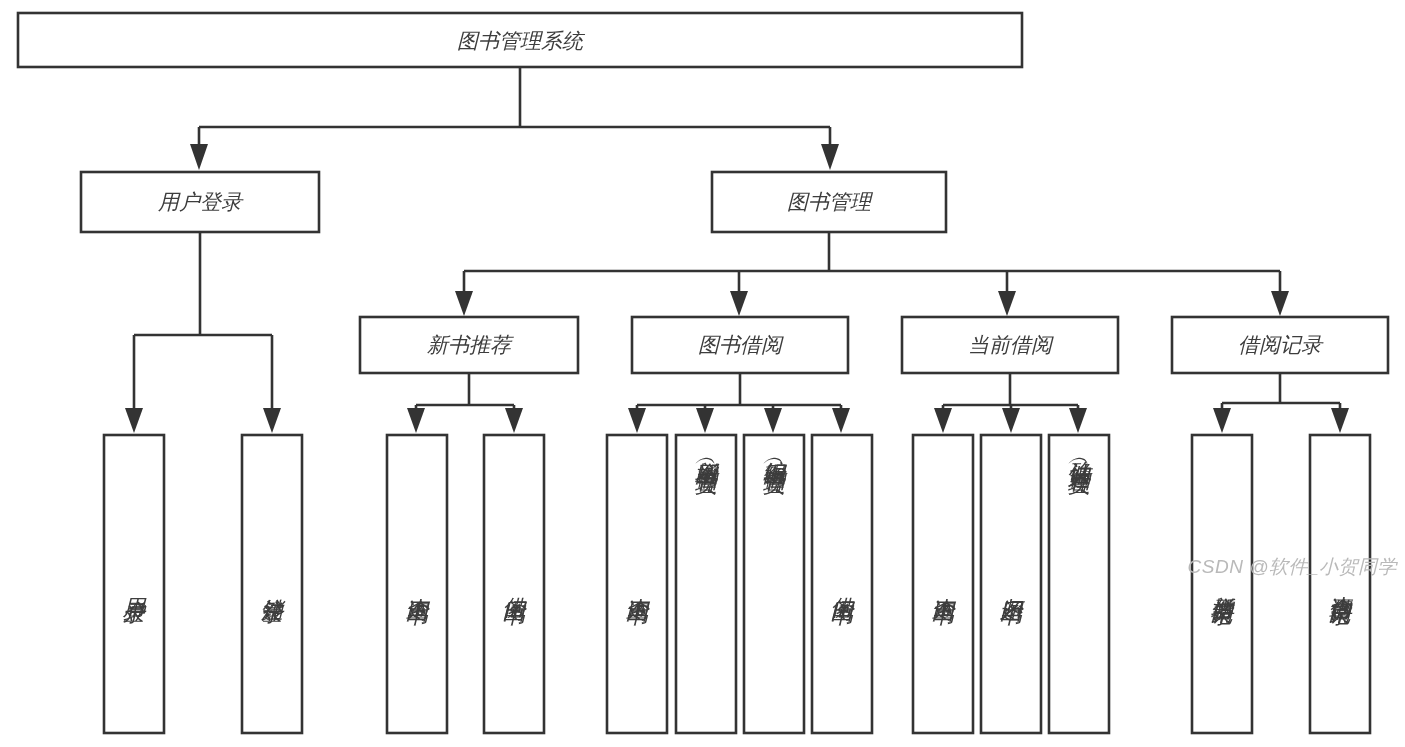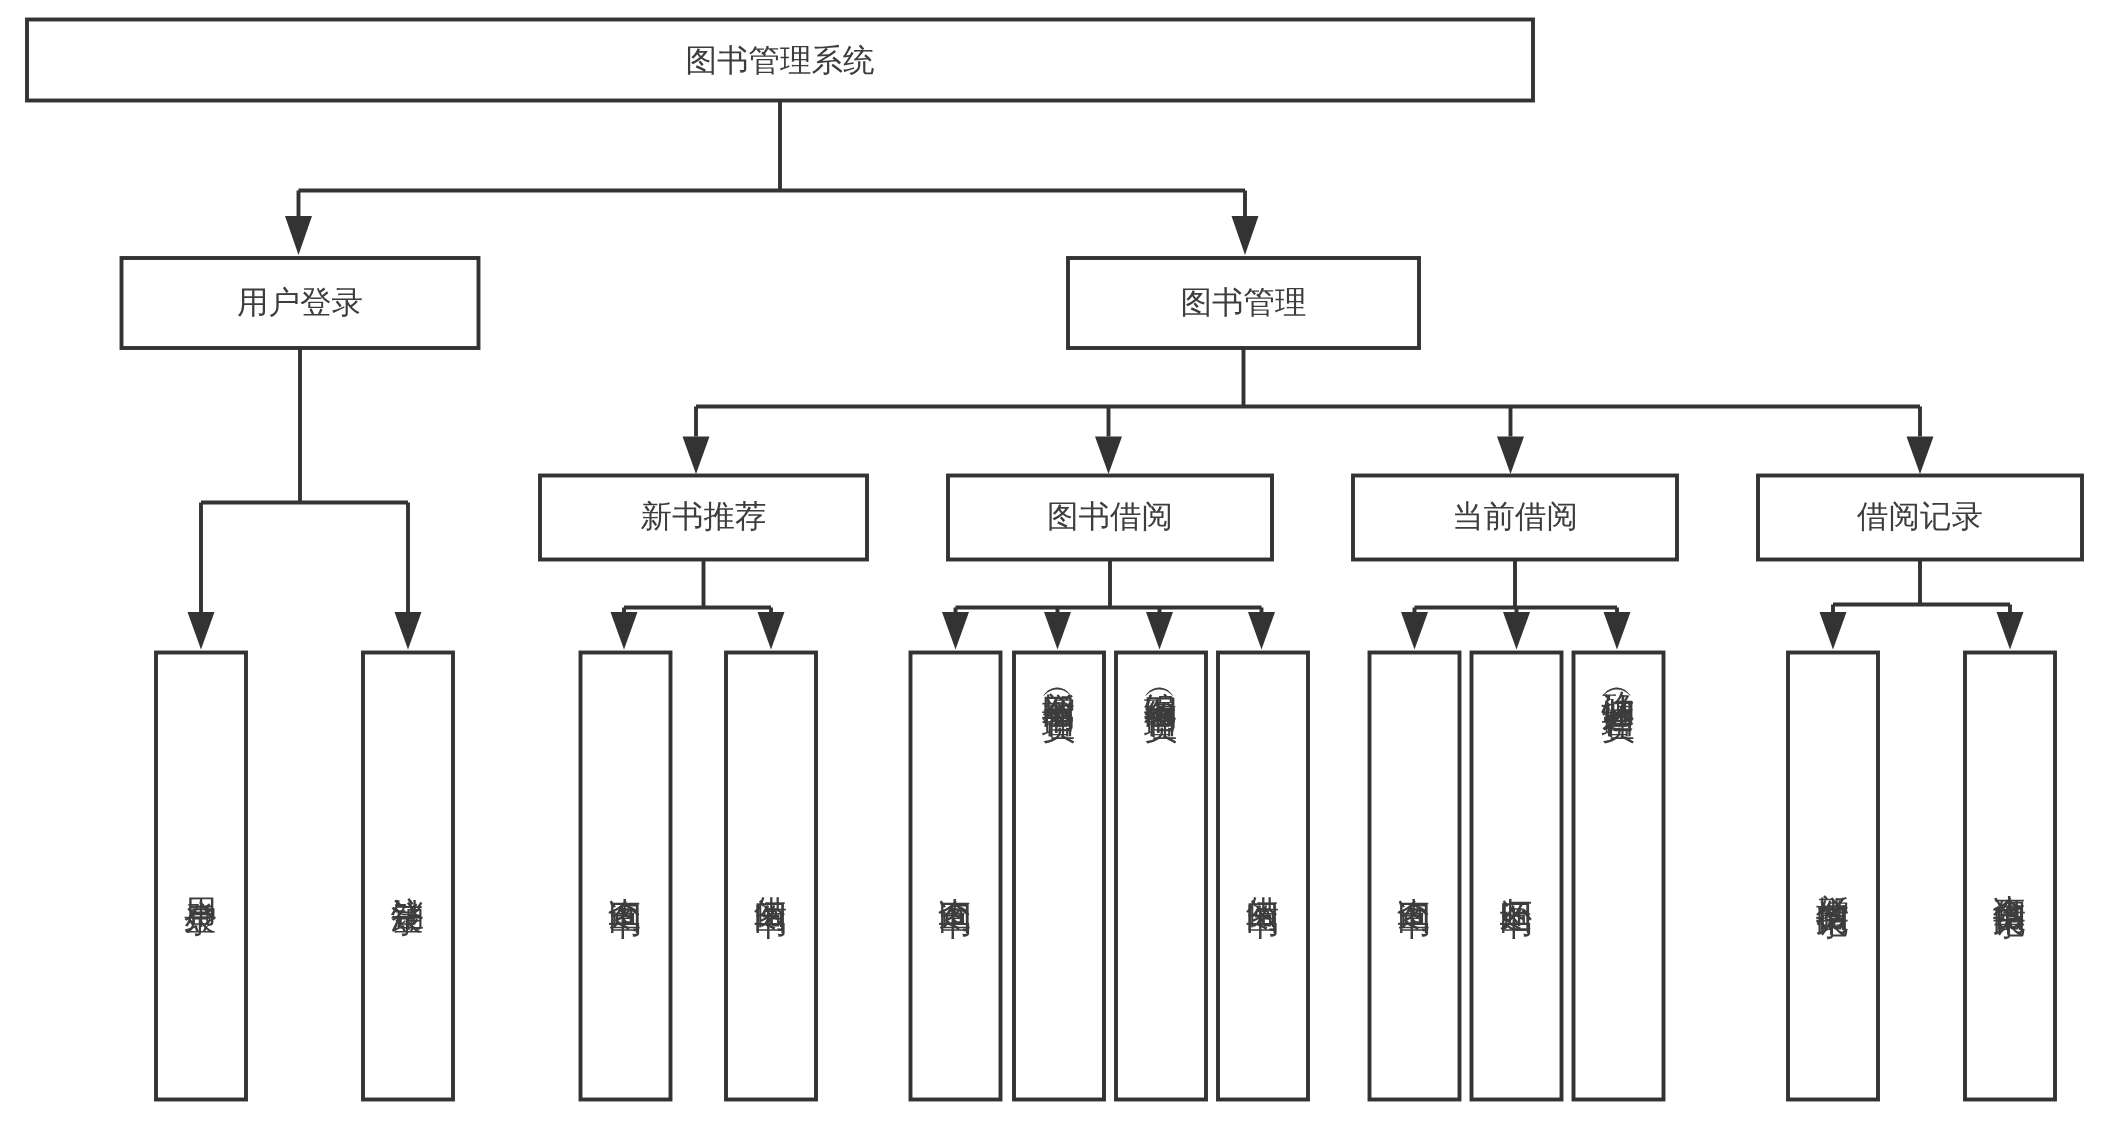--- a/index.html
+++ b/index.html
@@ -13,20 +13,21 @@
     font-family: "Liberation Sans", "DejaVu Sans", sans-serif;
     overflow: hidden;
     position: relative;
   }
   #diagram-root {
     position: absolute;
     top: 0;
     left: 0;
     width: 1405px;
     height: 584px;
+    font-style: italic;
   }
   svg.flowchart {
     display: block;
     width: 1405px;
     height: 747px;
   }
   .node-box {
     fill: #ffffff;
     stroke: #333333;
     stroke-width: 2.6;
@@ -193,14 +194,15 @@
   <div class="vlabel" style="left:744px; top:435px; width:60px; height:298px; justify-content:flex-start; padding-top:8px; box-sizing:border-box;">编辑图书（管理员）</div>
   <div class="vlabel" style="left:812px; top:435px; width:60px; height:298px;">借阅图书</div>
 
   <div class="vlabel" style="left:913px; top:435px; width:60px; height:298px;">查询图书</div>
   <div class="vlabel" style="left:981px; top:435px; width:60px; height:298px;">归还图书</div>
   <div class="vlabel" style="left:1049px; top:435px; width:60px; height:298px; justify-content:flex-start; padding-top:8px; box-sizing:border-box;">确认归还（管理员）</div>
 
   <div class="vlabel" style="left:1192px; top:435px; width:60px; height:298px;">新增借阅记录</div>
   <div class="vlabel" style="left:1310px; top:435px; width:60px; height:298px;">查询借阅记录</div>
 
+  <div class="watermark">CSDN @软件_小贺同学</div>
 
 </div>
 
 </body></html>

